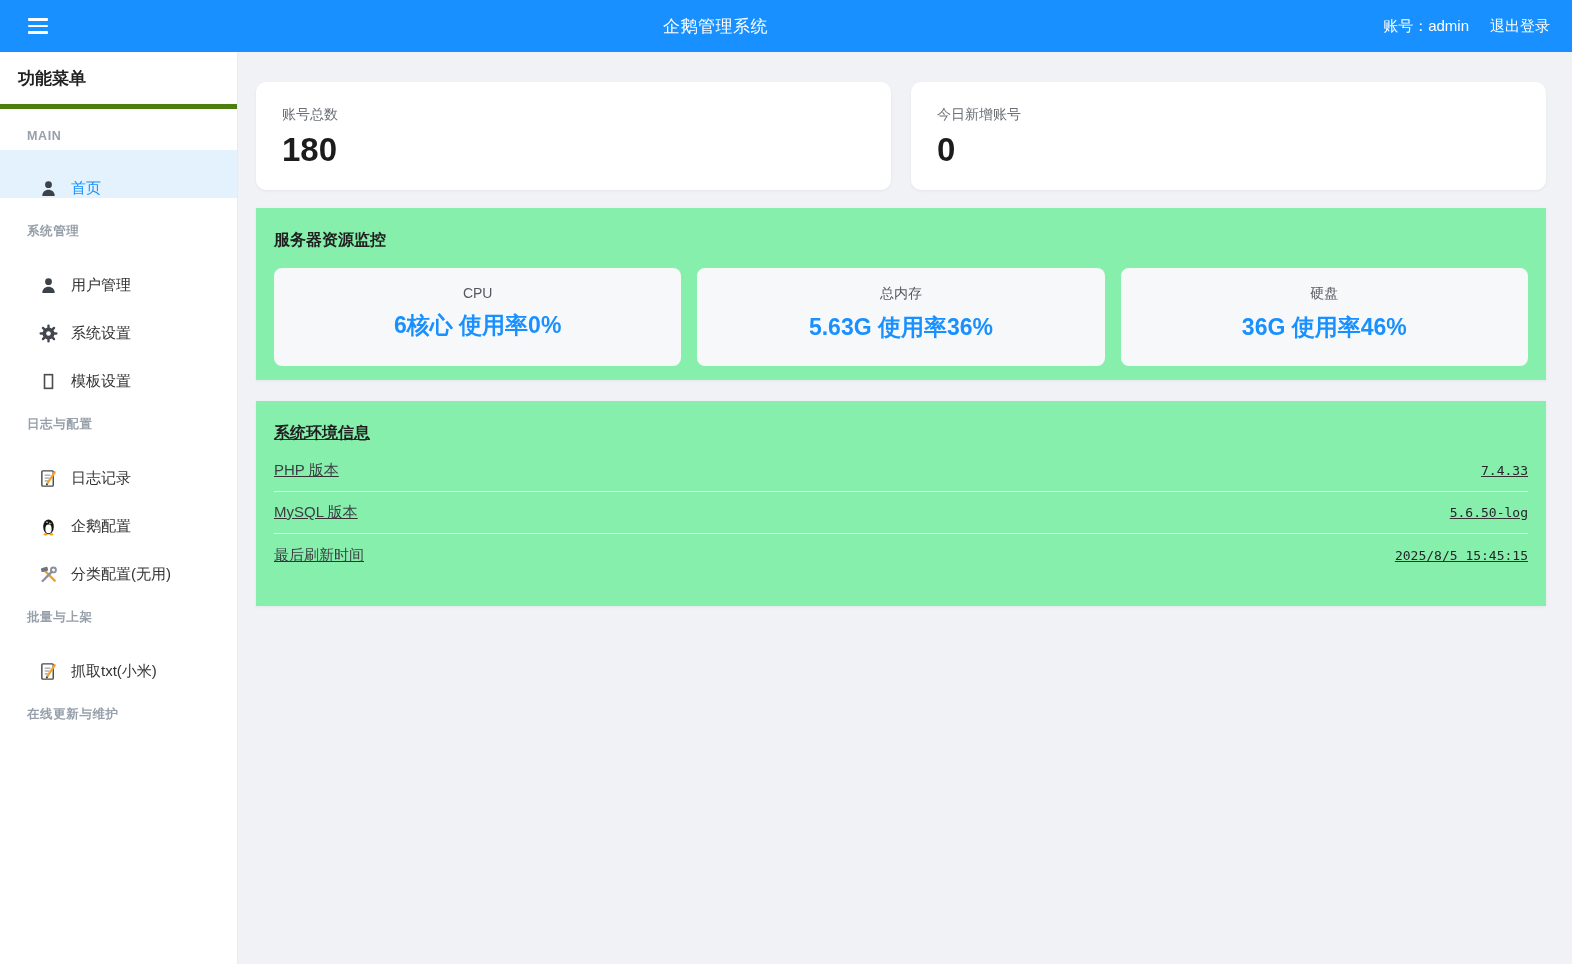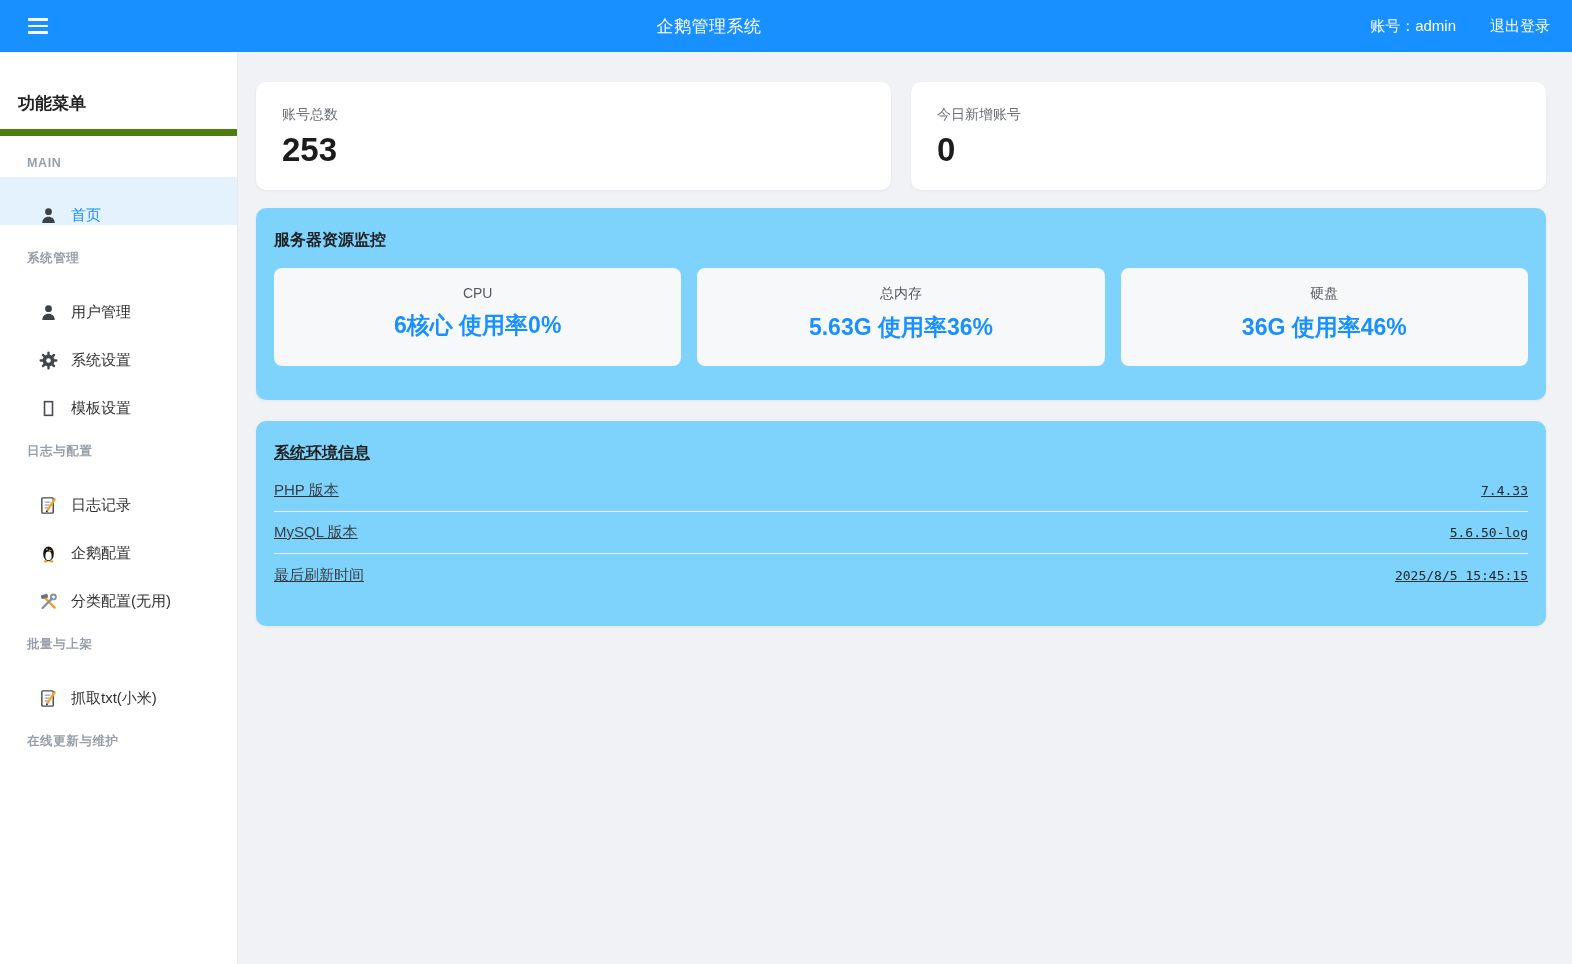--- a/index.html
+++ b/index.html
@@ -17,31 +17,31 @@
   }
   
   .topbar{
     height:52px;background:var(--header-bg,#1890ff);
     display:flex;align-items:center;
     padding:0 22px 0 28px;color:#fff;
   }
   .hamburger{width:20px;display:flex;flex-direction:column;gap:4px;cursor:pointer;}
   .hamburger span{display:block;height:2.5px;width:20px;background:#fff;border-radius:1px;}
   .topbar-title{flex:1;text-align:center;font-size:17px;font-weight:400;letter-spacing:.5px;}
-  .topbar-right{display:flex;align-items:flex-end;gap:34px;font-size:15px;}
+  .topbar-right{display:flex;align-items:flex-end;gap:21px;font-size:15px;}
   .topbar-right .logout{cursor:pointer;}
   
   .layout{display:flex;height:916px;}
   .sidebar{
     width:238px;background:#fff;border-right:1px solid #e8eaec;
     flex-shrink:0;overflow:hidden;
   }
   .sidebar-title{
     font-size:17px;font-weight:700;color:#222;
-    padding:15px 20px 14px 18px;border-bottom:7px solid #4d7c0f;margin-top:25px;
+    padding:15px 20px 14px 18px;border-bottom:5px solid #4d7c0f;
   }
   .section-label{
     font-size:12.5px;font-weight:700;color:#97a0aa;
     letter-spacing:.6px;margin:25px 28px 7px 27px;
   }
   .section-label.first{margin-top:20px;}
   .menu-item{
     height:48px;display:flex;align-items:flex-end;
     padding-left:38px;gap:13px;font-size:15px;color:#333;cursor:pointer;
   }
@@ -51,23 +51,23 @@
   .main{flex:1;padding:30px 26px 0 18px;}
   .stats-row{display:flex;gap:20px;border-radius:13px;}
   .stat-card{
     flex:1;background:#fff;border-radius:10px;
     box-shadow:0 1px 3px rgba(20,40,80,.06);
     padding:24px 26px 26px;height:108px;
   }
   .stat-label{font-size:14px;color:#6b6f76;}
   .stat-value{font-size:33px;font-weight:700;color:#1c1c1c;margin-top:8px;line-height:1.1;}
   .panel{
-    background:#7dd3fc;border-radius:10px;
+    background:#86efac;border-radius:0;
     box-shadow:0 1px 3px rgba(20,40,80,.06);
-    margin-top:18px;padding:22px 18px 34px;
+    margin-top:18px;padding:22px 18px 14px;
   }
   .panel-title{font-size:16px;font-weight:700;color:#1f1f1f;}
   .metrics-row{display:flex;gap:16px;margin-top:17px;}
   .metric-card{
     flex:1;background:#f7f8fa;border-radius:8px;
     text-align:center;padding:17px 0 23px;
   }
   .metric-label{font-size:14px;color:#55595f;}
   .metric-value{font-size:23px;font-weight:700;color:var(--accent,#1890ff);margin-top:9px;}
   .env-panel{margin-top:21px;padding-bottom:30px;text-decoration:underline;}
@@ -204,21 +204,21 @@
     </div>
 
     <div class="section-label">在线更新与维护</div>
   </nav>
 
   <main class="main">
 
     <div class="stats-row">
       <div class="stat-card">
         <div class="stat-label">账号总数</div>
-        <div class="stat-value">253</div>
+        <div class="stat-value">180</div>
       </div>
       <div class="stat-card">
         <div class="stat-label">今日新增账号</div>
         <div class="stat-value">0</div>
       </div>
     </div>
 
     <section class="panel">
       <div class="panel-title">服务器资源监控</div>
       <div class="metrics-row">

